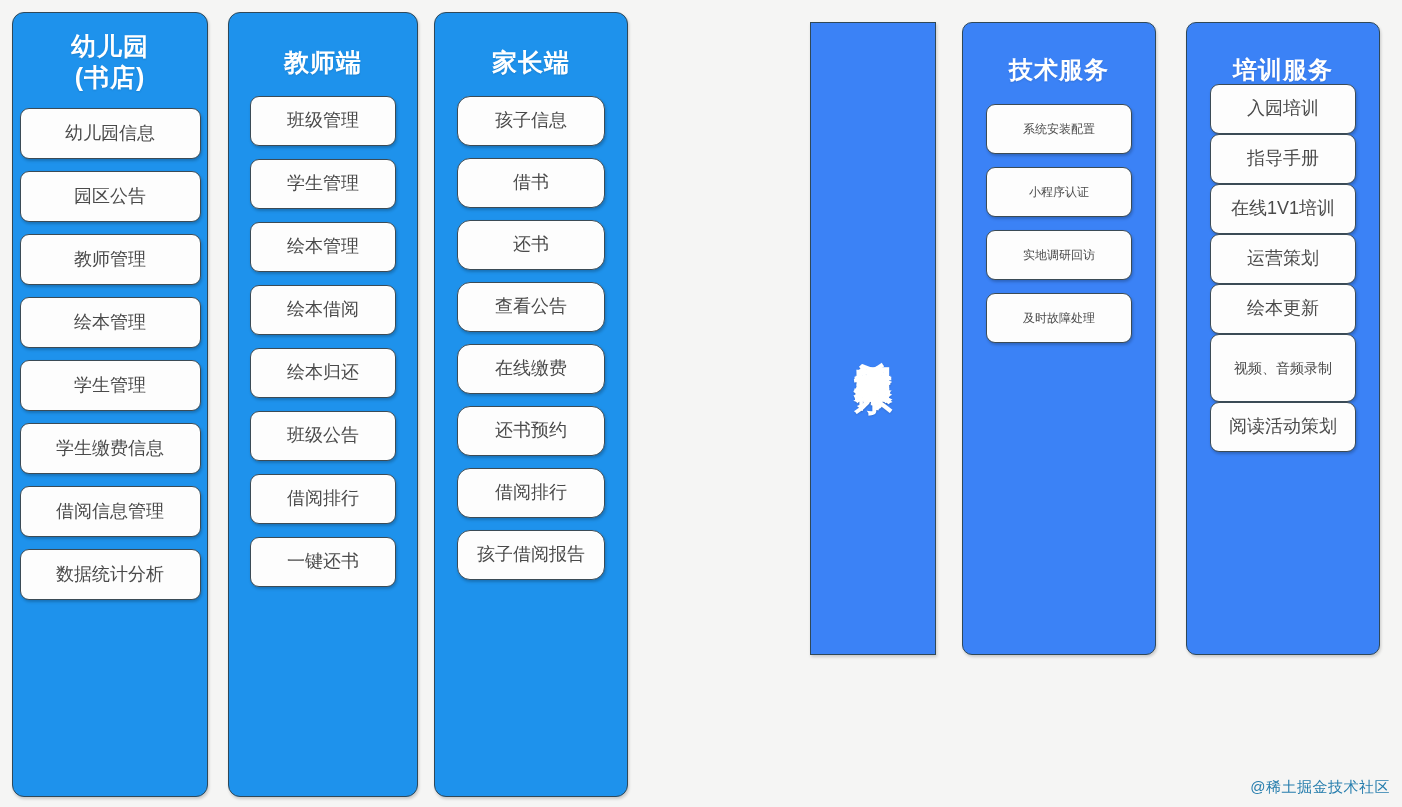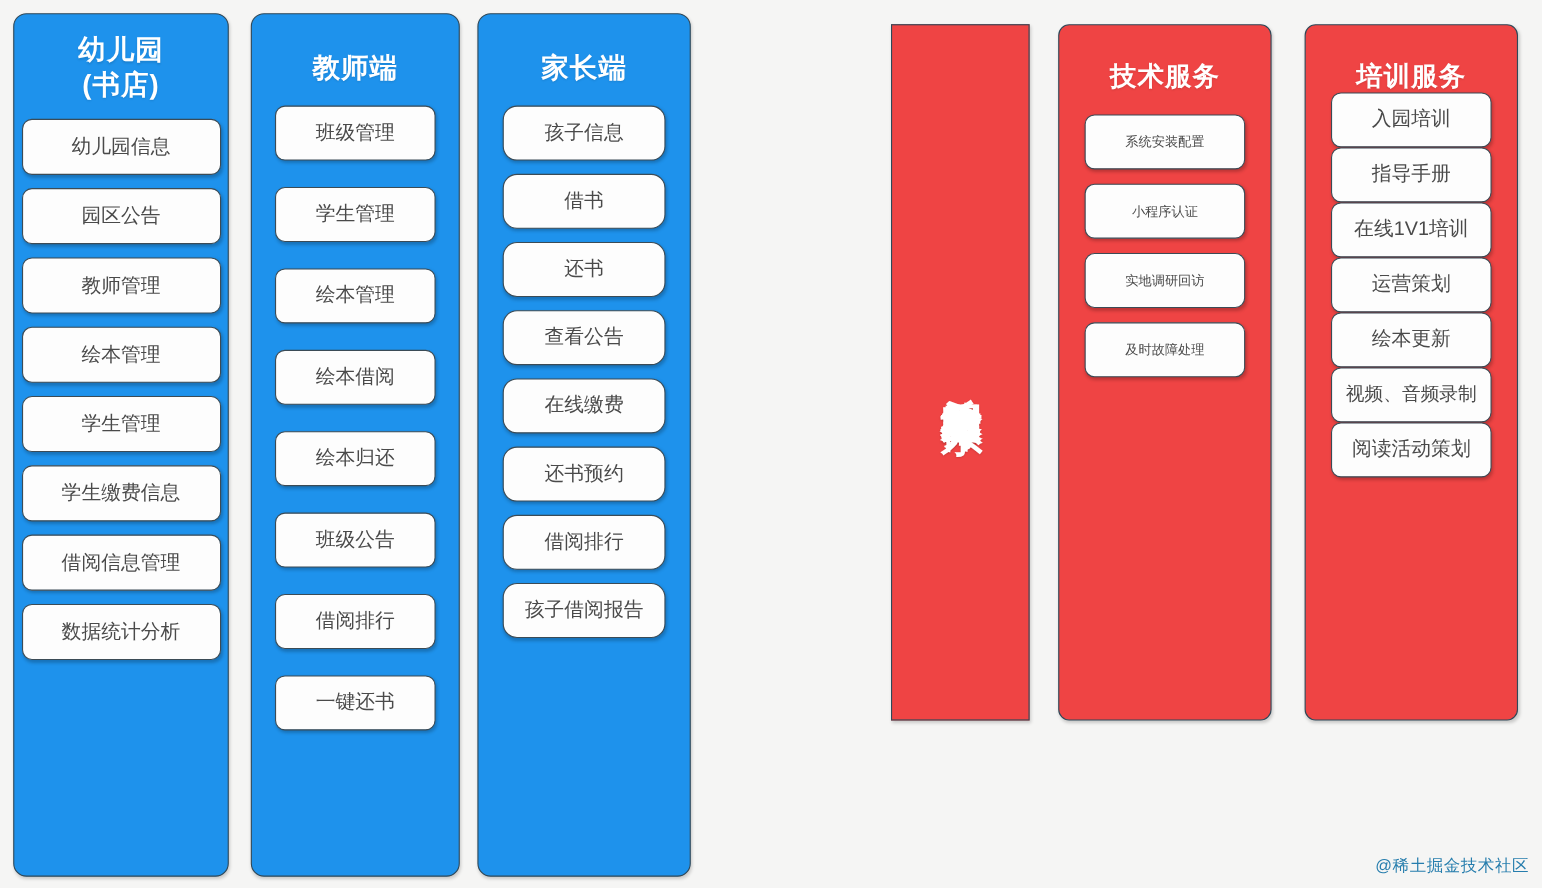--- a/index.html
+++ b/index.html
@@ -26,21 +26,21 @@
     position: absolute;
     box-sizing: border-box;
     border: 1.5px solid #2f4858;
     border-radius: 10px;
     display: flex;
     flex-direction: column;
     align-items: center;
     box-shadow: 1px 2px 3px rgba(0,0,0,0.18);
   }
   .column.blue  { background: #1e92ec; }
-  .column.green { background: #ef4444; }
+  .column.green { background: #3b82f6; }
 
   .col-header {
     color: #ffffff;
     font-weight: bold;
     text-align: center;
     line-height: 1.22;
     letter-spacing: 1px;
     text-shadow: 0 1px 2px rgba(0,0,0,0.12);
     white-space: pre-line;
   }
@@ -71,21 +71,21 @@
 
   
   #col-kindergarten { left: 12px;  top: 12px;  width: 196px; height: 785px; border-radius: 12px; }
   #col-kindergarten .col-header { margin-top: 18px; }
   #col-kindergarten .items { margin-top: 16px; gap: 12px; }
   #col-kindergarten .card { width: 181px; height: 51px; font-size: 18px; }
 
   
   #col-teacher { left: 228px; top: 12px; width: 190px; height: 785px; border-radius: 12px; }
   #col-teacher .col-header { margin-top: 34px; }
-  #col-teacher .items { margin-top: 18px; gap: 24px; }
+  #col-teacher .items { margin-top: 18px; gap: 13px; }
   #col-teacher .card { width: 146px; height: 50px; font-size: 18px; }
 
   
   #col-parent { left: 434px; top: 12px; width: 194px; height: 785px; border-radius: 12px; }
   #col-parent .col-header { margin-top: 34px; }
   #col-parent .items { margin-top: 18px; gap: 12px; }
   #col-parent .card { width: 148px; height: 50px; font-size: 18px; border-radius: 13px; }
   #col-parent .card.two-line { height: 58px; font-size: 17px; }
 
   
@@ -110,21 +110,21 @@
   #col-tech { left: 962px; top: 22px; width: 194px; height: 633px; }
   #col-tech .col-header { margin-top: 32px; }
   #col-tech .items { margin-top: 20px; gap: 13px; }
   #col-tech .card { width: 146px; height: 50px; font-size: 12px; }
 
   
   #col-training { left: 1186px; top: 22px; width: 194px; height: 633px; }
   #col-training .col-header { margin-top: 32px; text-align: right; }
   #col-training .items { }
   #col-training .card { width: 146px; height: 50px; font-size: 18px; }
-  #col-training .card.two-line { height: 50px; font-size: 17px; }
+  #col-training .card.two-line { height: 68px; font-size: 14px; }
 
   
   #watermark {
     position: absolute;
     right: 12px;
     bottom: 10px;
     font-size: 15px;
     color: #0369a1;
     letter-spacing: 0.5px;
     opacity: 0.85;

